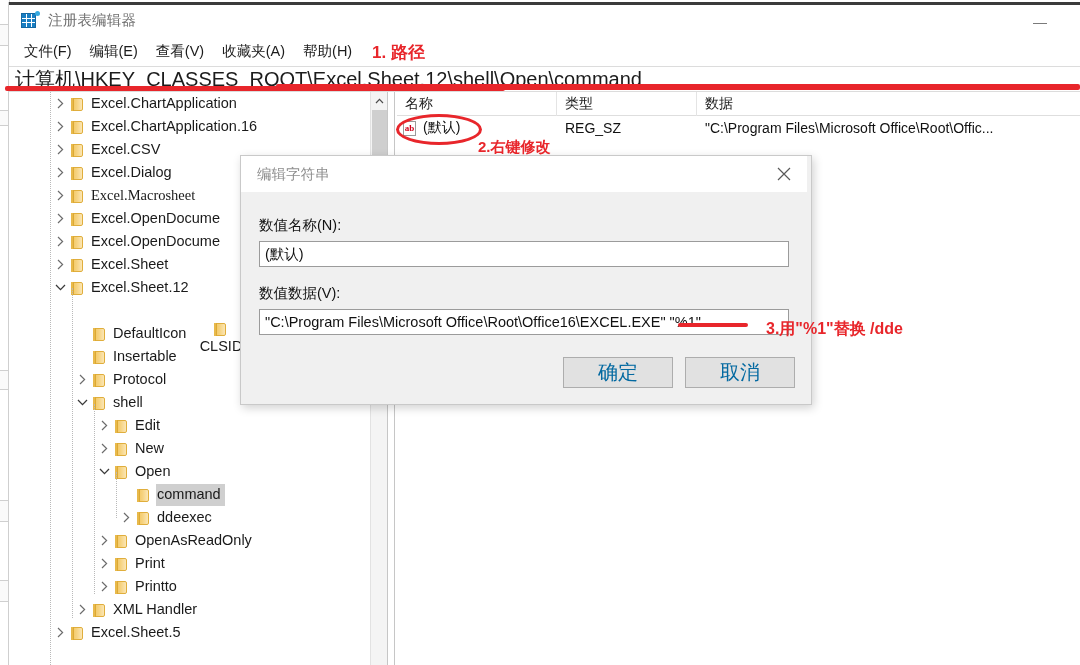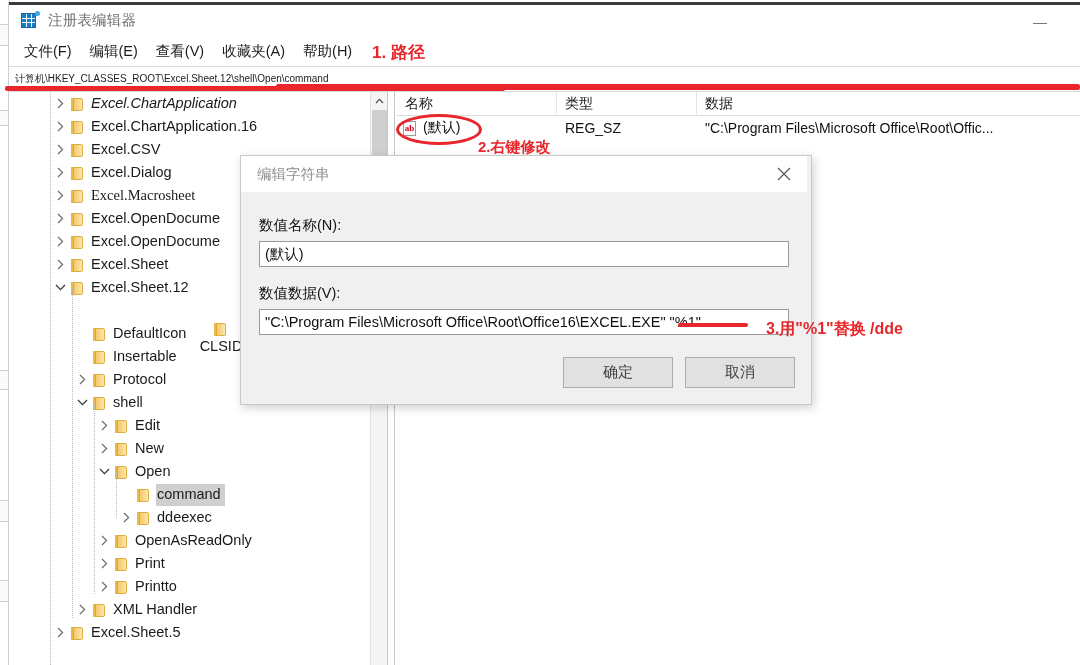--- a/index.html
+++ b/index.html
@@ -91,21 +91,21 @@
   
   .addressbar {
     position: absolute; left: 0; top: 64px; width: 1072px; height: 26px;
     background: #ffffff;
     border-top: 1px solid #dcdcdc;
     border-bottom: 1px solid #dcdcdc;
     display: flex; align-items: center;
   }
   .addressbar .path {
     padding-left: 6px;
-    font-size: 10px; color: #1c1c1c;
+    font-size: 20px; color: #1c1c1c;
     white-space: nowrap;
   }
 
   
   .bodyarea {
     position: absolute; left: 0; top: 90px; width: 1072px; height: 573px;
     background: #ffffff;
   }
 
   
@@ -261,21 +261,21 @@
     font-size: 14.5px; color: #111111;
     padding: 3px 5px 0 5px;
     line-height: 18px;
     white-space: nowrap; overflow: hidden;
   }
   .dlg-btn {
     position: absolute;
     height: 31px; width: 110px;
     background: #e1e1e1;
     border: 1px solid #adadad;
-    font-size: 15px; color: #404040;
+    font-size: 20px; color: #0369a1;
     display: flex; align-items: center; justify-content: center;
   }
 
   
   .ann { position: absolute; color: #e8262b; font-weight: bold; white-space: nowrap; }
   .ann-ellipse {
     position: absolute; border: 3px solid #e8262b; border-radius: 50%;
     background: transparent;
   }
   .underline-red {
@@ -326,21 +326,21 @@
     </div>
 
     <div class="addressbar">
       <div class="path">计算机\HKEY_CLASSES_ROOT\Excel.Sheet.12\shell\Open\command</div>
     </div>
 
     <div class="bodyarea">
 
       <div class="treepane">
         <div class="tree-rows" id="tree-rows">
-            <div class="trow" style="padding-left: 43px; font-style: italic;">
+            <div class="trow" style="padding-left: 43px;">
               <span class="twisty">
                 <svg width="7" height="11" viewBox="0 0 7 11">
                   <path d="M1 1 L5.6 5.5 L1 10" stroke="#6c6c6c" stroke-width="1.2" fill="none"></path>
                 </svg>
               </span>
               <span class="tree-folder">
                 <span class="f-back"></span>
                 <span class="f-spine"></span>
               </span>
               <span class="label-wrap">Excel.ChartApplication</span>

